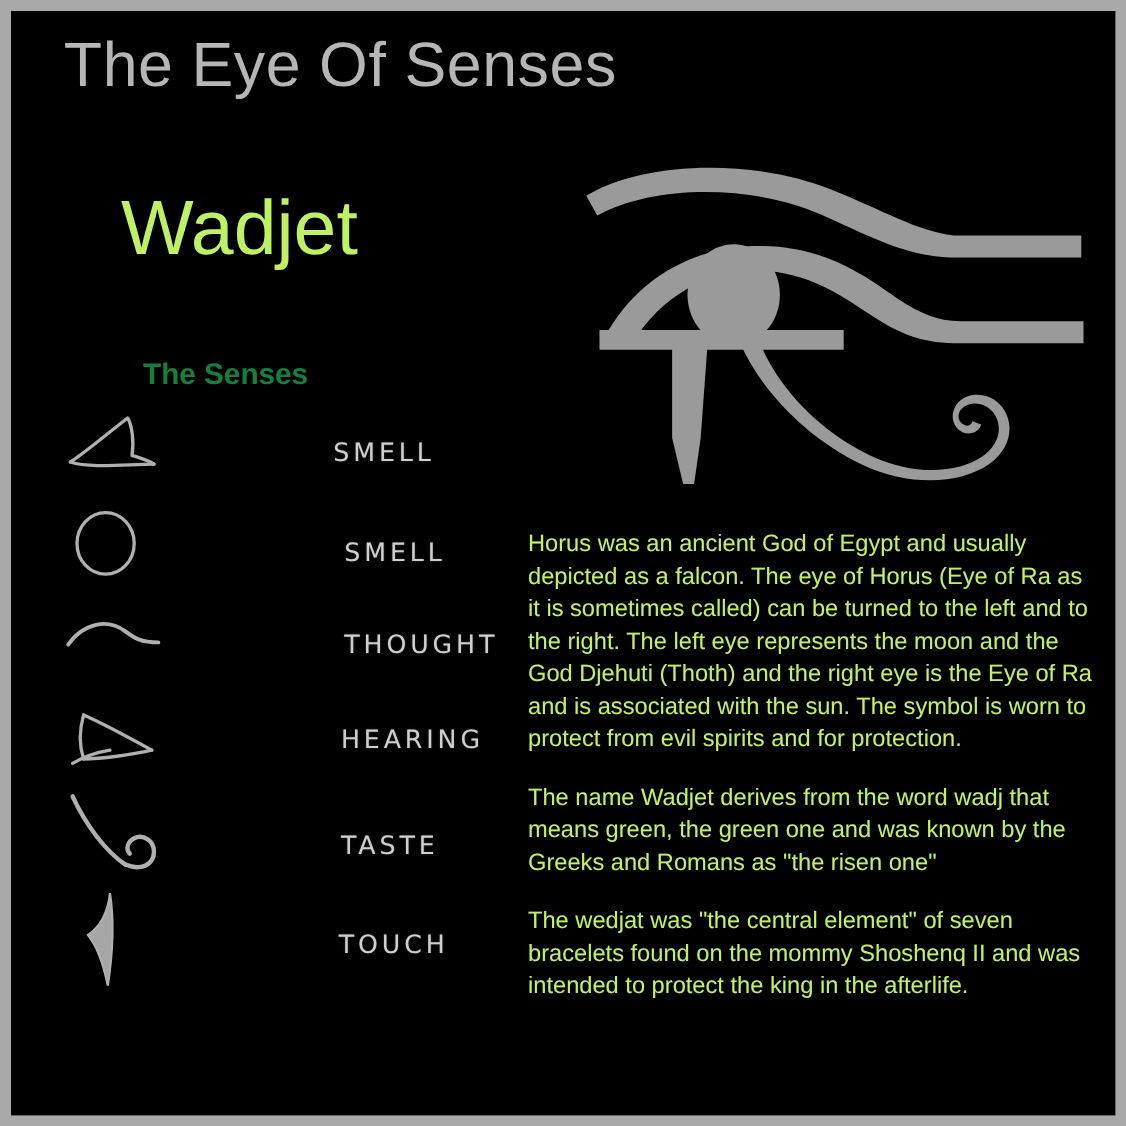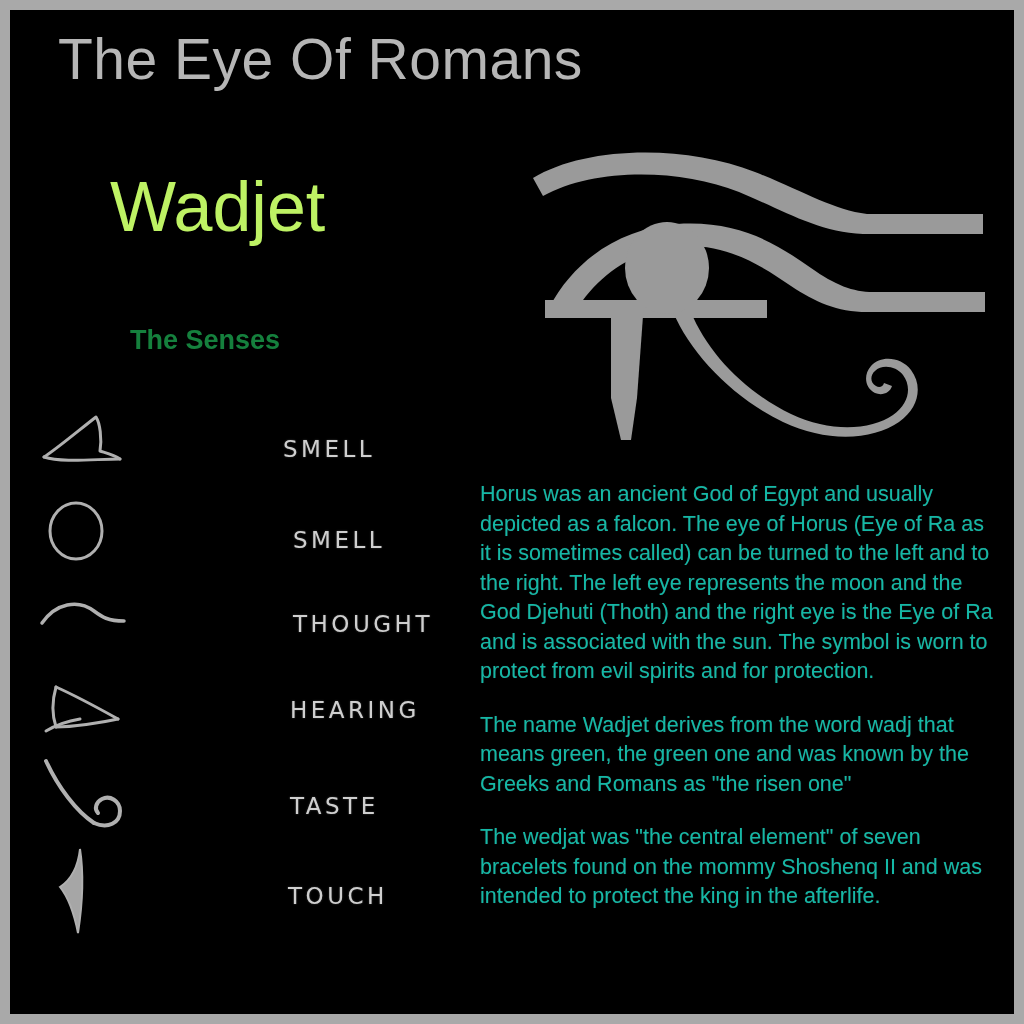--- a/index.html
+++ b/index.html
@@ -56,22 +56,23 @@
     font-size: 27px;
     color: #15803d;
     font-weight: 700;
     white-space: nowrap;
   }
 
   
   .senses-list {
     position: absolute;
     left: 0;
-    top: 391px;
+    top: 354px;
     width: 460px;
+    padding-left: 20px;
   }
   .sense-row {
     position: relative;
     height: 88px;
   }
   .sense-glyph {
     position: absolute;
     left: 28px;
     top: 0;
     width: 120px;
@@ -100,36 +101,36 @@
   .eye-wrap svg { display: block; }
 
   
   .body-text {
     position: absolute;
     left: 470px;
     top: 470px;
     width: 520px;
   }
   .body-par {
-    color: #14b8a6;
+    color: #bef264;
     font-size: 21.5px;
     line-height: 29.5px;
     margin: 0 0 24px 0;
     font-family: "Liberation Sans", sans-serif;
     text-shadow: 0 0 1px rgba(255,255,255,0.18);
   }
   .body-par:last-child { margin-bottom: 0; }
 </style>
 </head>
 <body>
 
 <div id="canvas">
   <div id="stage">
 
-    <div class="title-main">The Eye Of Romans</div>
+    <div class="title-main">The Eye Of Senses</div>
     <div class="title-sub">Wadjet</div>
     <div class="senses-heading">The Senses</div>
 
     <div class="eye-wrap">
       <svg width="480" height="330" viewBox="0 0 480 330" xmlns="http://www.w3.org/2000/svg">
         <g fill="#9a9a9a" stroke="none">
 
           <path d="M18 38
                    C 70 6, 170 4, 240 32
                    C 288 51, 318 70, 352 74

